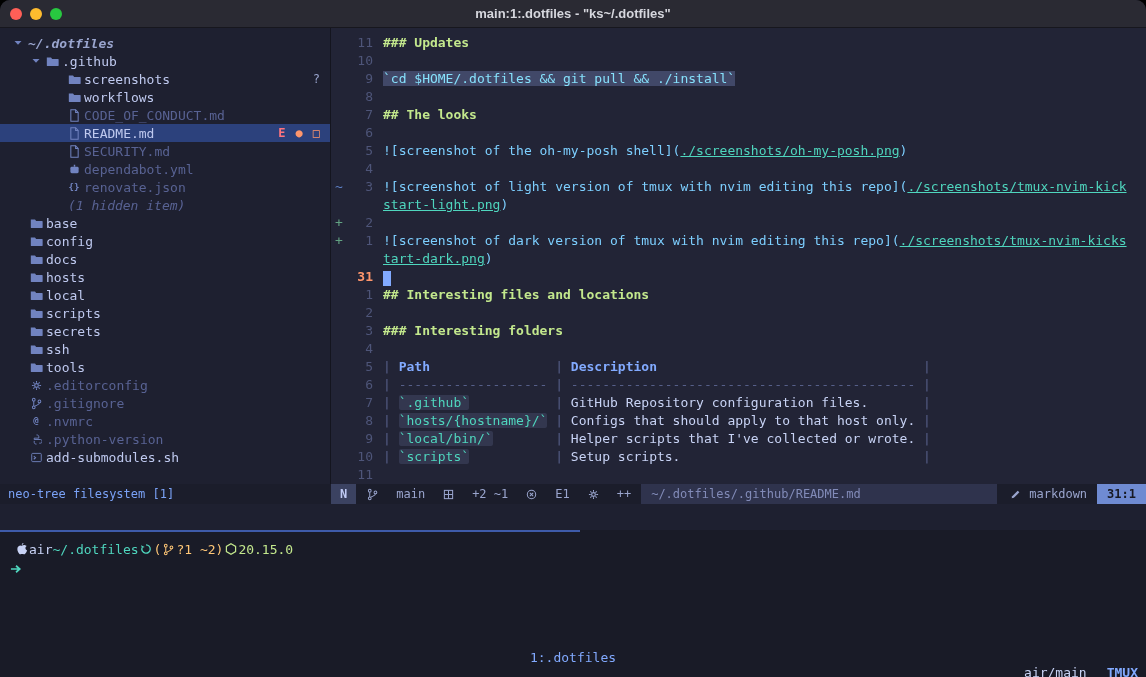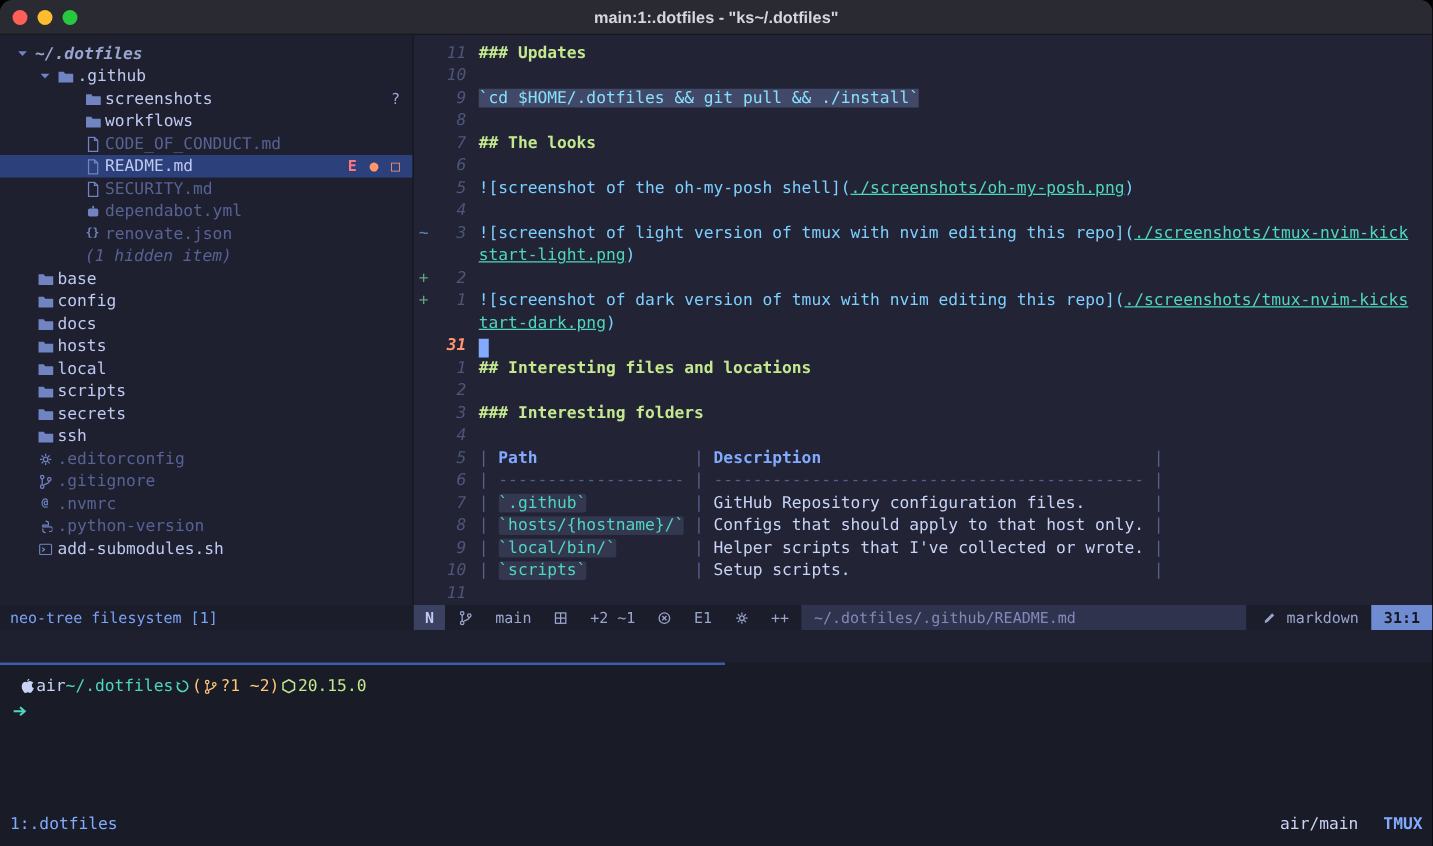--- a/index.html
+++ b/index.html
@@ -38,21 +38,21 @@
   .b-untracked{color:#9aa5ce;}
 
   .icn{display:inline-flex;width:16px;justify-content:center;align-items:center;}
   .icn svg{display:block;}
   .txt-icn{font-size:9px;font-weight:700;letter-spacing:0;}
 
   
   .eline{height:18px;line-height:18px;display:flex;white-space:pre;}
   .esign{width:16px;text-align:center;color:#62a383;}
   .esign.chg{color:#5d7fc4}.esign.add{color:#62a383}
-  .enum{width:26px;text-align:right;color:#4e5579;font-style:italic;}
+  .enum{width:26px;text-align:right;color:#4e5579;}
   .enum.cur{color:#ff966c;font-weight:700;}
   .etext{margin-left:10px;}
   .sg-h{color:#c3e88d;font-weight:700;}
   .sg-link{color:#7dcfff;}
   .sg-url{color:#4fd6be;text-decoration:underline;}
   .sg-codesel{color:#86e1fc;background:#414868;}
   .sg-pipe{color:#565f89;}
   .sg-th{color:#82aaff;font-weight:700;}
   .sg-txt{color:#c8d3f5;}
   .sg-code{color:#4fd6be;background:rgba(84,92,126,.35);border-radius:2px;}
@@ -73,21 +73,21 @@
 
   
   .term{flex:1;position:relative;background:#191b27;padding-top:10px;}
   .pane-sep{position:absolute;top:0;left:0;width:580px;height:2px;background:#3e5ba9;}
   .prompt{height:18px;display:flex;align-items:center;padding-left:14px;}
   .prompt .icn{width:15px;}
   .p-host{color:#c8d3f5}.p-path{color:#4fd6be}.p-git{color:#ffc777}.p-node{color:#c3e88d}.p-sync{color:#4fd6be}
   .prompt2{height:18px;display:flex;align-items:center;padding-left:8px;color:#4fd6be;margin-top:2px;}
 
   
-  .tmuxbar{position:absolute;left:0;right:0;bottom:9px;height:18px;display:flex;align-items:center;padding:0 8px;}
+  .tmuxbar{position:absolute;left:0;right:0;bottom:9px;height:18px;display:flex;align-items:center;padding:0 8px;flex-direction:column;}
   .tm-left{color:#82aaff;}
   .tm-right{margin-left:auto;display:flex;align-items:center;gap:20px;}
   .tm-session{color:#c8d3f5;}
   .tm-badge{color:#82aaff;font-weight:700;}
 </style>
 </head>
 <body>
 
 <div class="window">
 
@@ -151,20 +151,23 @@
             </svg></span><span class="tlabel">local</span></div>
         <div class="trow lvl1 st-file"><span class="icn"><svg width="13" height="11" viewBox="0 0 14 12">
               <path d="M0.8 1.6h4.6l1.2 1.7h6.6a.5.5 0 0 1 .5.5v6.6a.5.5 0 0 1-.5.5H1.3a.5.5 0 0 1-.5-.5z" fill="currentColor"></path>
             </svg></span><span class="tlabel">scripts</span></div>
         <div class="trow lvl1 st-file"><span class="icn"><svg width="13" height="11" viewBox="0 0 14 12">
               <path d="M0.8 1.6h4.6l1.2 1.7h6.6a.5.5 0 0 1 .5.5v6.6a.5.5 0 0 1-.5.5H1.3a.5.5 0 0 1-.5-.5z" fill="currentColor"></path>
             </svg></span><span class="tlabel">secrets</span></div>
         <div class="trow lvl1 st-file"><span class="icn"><svg width="13" height="11" viewBox="0 0 14 12">
               <path d="M0.8 1.6h4.6l1.2 1.7h6.6a.5.5 0 0 1 .5.5v6.6a.5.5 0 0 1-.5.5H1.3a.5.5 0 0 1-.5-.5z" fill="currentColor"></path>
             </svg></span><span class="tlabel">ssh</span></div>
+        <div class="trow lvl1 st-file"><span class="icn"><svg width="13" height="11" viewBox="0 0 14 12">
+              <path d="M0.8 1.6h4.6l1.2 1.7h6.6a.5.5 0 0 1 .5.5v6.6a.5.5 0 0 1-.5.5H1.3a.5.5 0 0 1-.5-.5z" fill="currentColor"></path>
+            </svg></span><span class="tlabel">tools</span></div>
         <div class="trow lvl1 st-dim"><span class="icn"><svg width="11" height="11" viewBox="0 0 12 12">
               <circle cx="6" cy="6" r="2" fill="none" stroke="currentColor" stroke-width="1.2"></circle>
               <path d="M6 1v2M6 9v2M1 6h2M9 6h2M2.5 2.5l1.4 1.4M8.1 8.1l1.4 1.4M9.5 2.5L8.1 3.9M3.9 8.1 2.5 9.5" stroke="currentColor" stroke-width="1.1"></path>
             </svg></span><span class="tlabel">.editorconfig</span></div>
         <div class="trow lvl1 st-dim"><span class="icn"><svg width="11" height="13" viewBox="0 0 12 14">
               <circle cx="3" cy="2.8" r="1.5" fill="none" stroke="currentColor" stroke-width="1.1"></circle>
               <circle cx="3" cy="11.2" r="1.5" fill="none" stroke="currentColor" stroke-width="1.1"></circle>
               <circle cx="9.2" cy="4.8" r="1.5" fill="none" stroke="currentColor" stroke-width="1.1"></circle>
               <path d="M3 4.3v5.4M9.2 6.3c0 2.2-3 2.2-4.6 3.4" fill="none" stroke="currentColor" stroke-width="1.1"></path>
             </svg></span><span class="tlabel">.gitignore</span></div>

